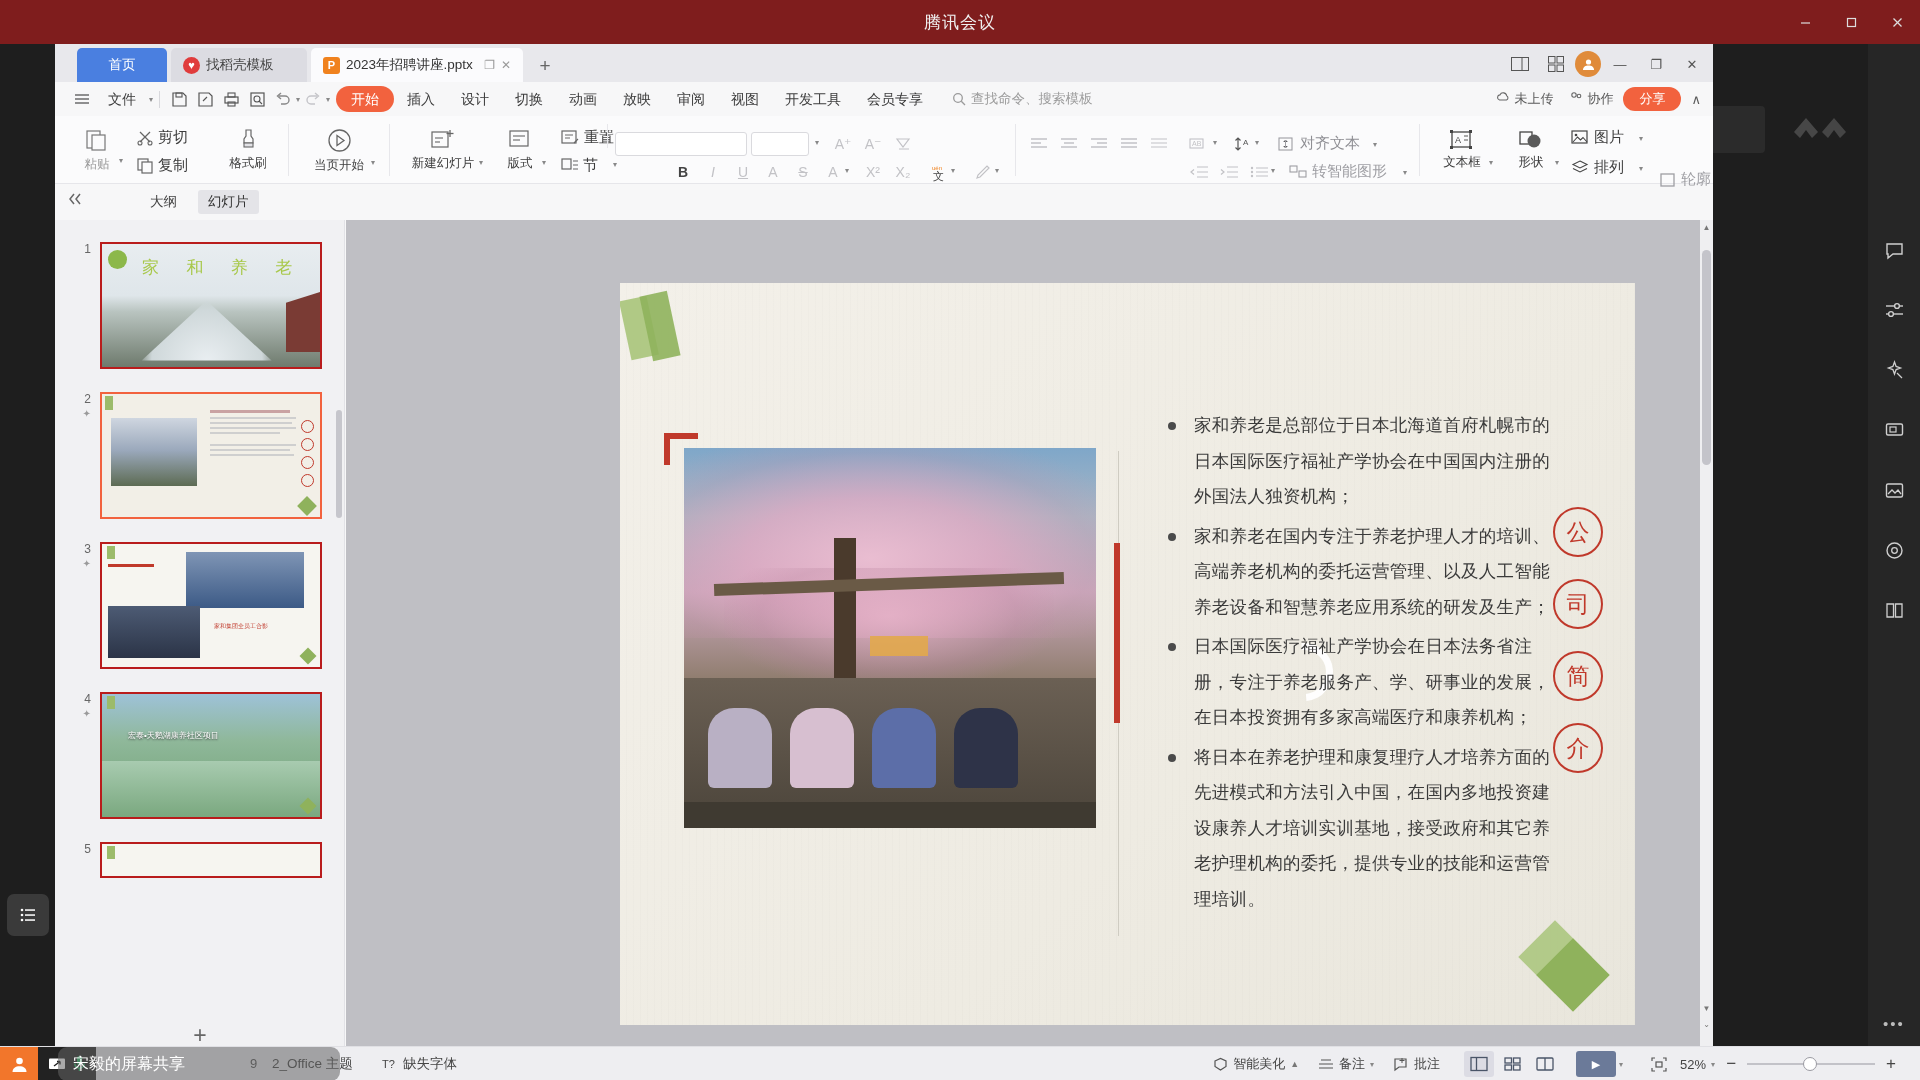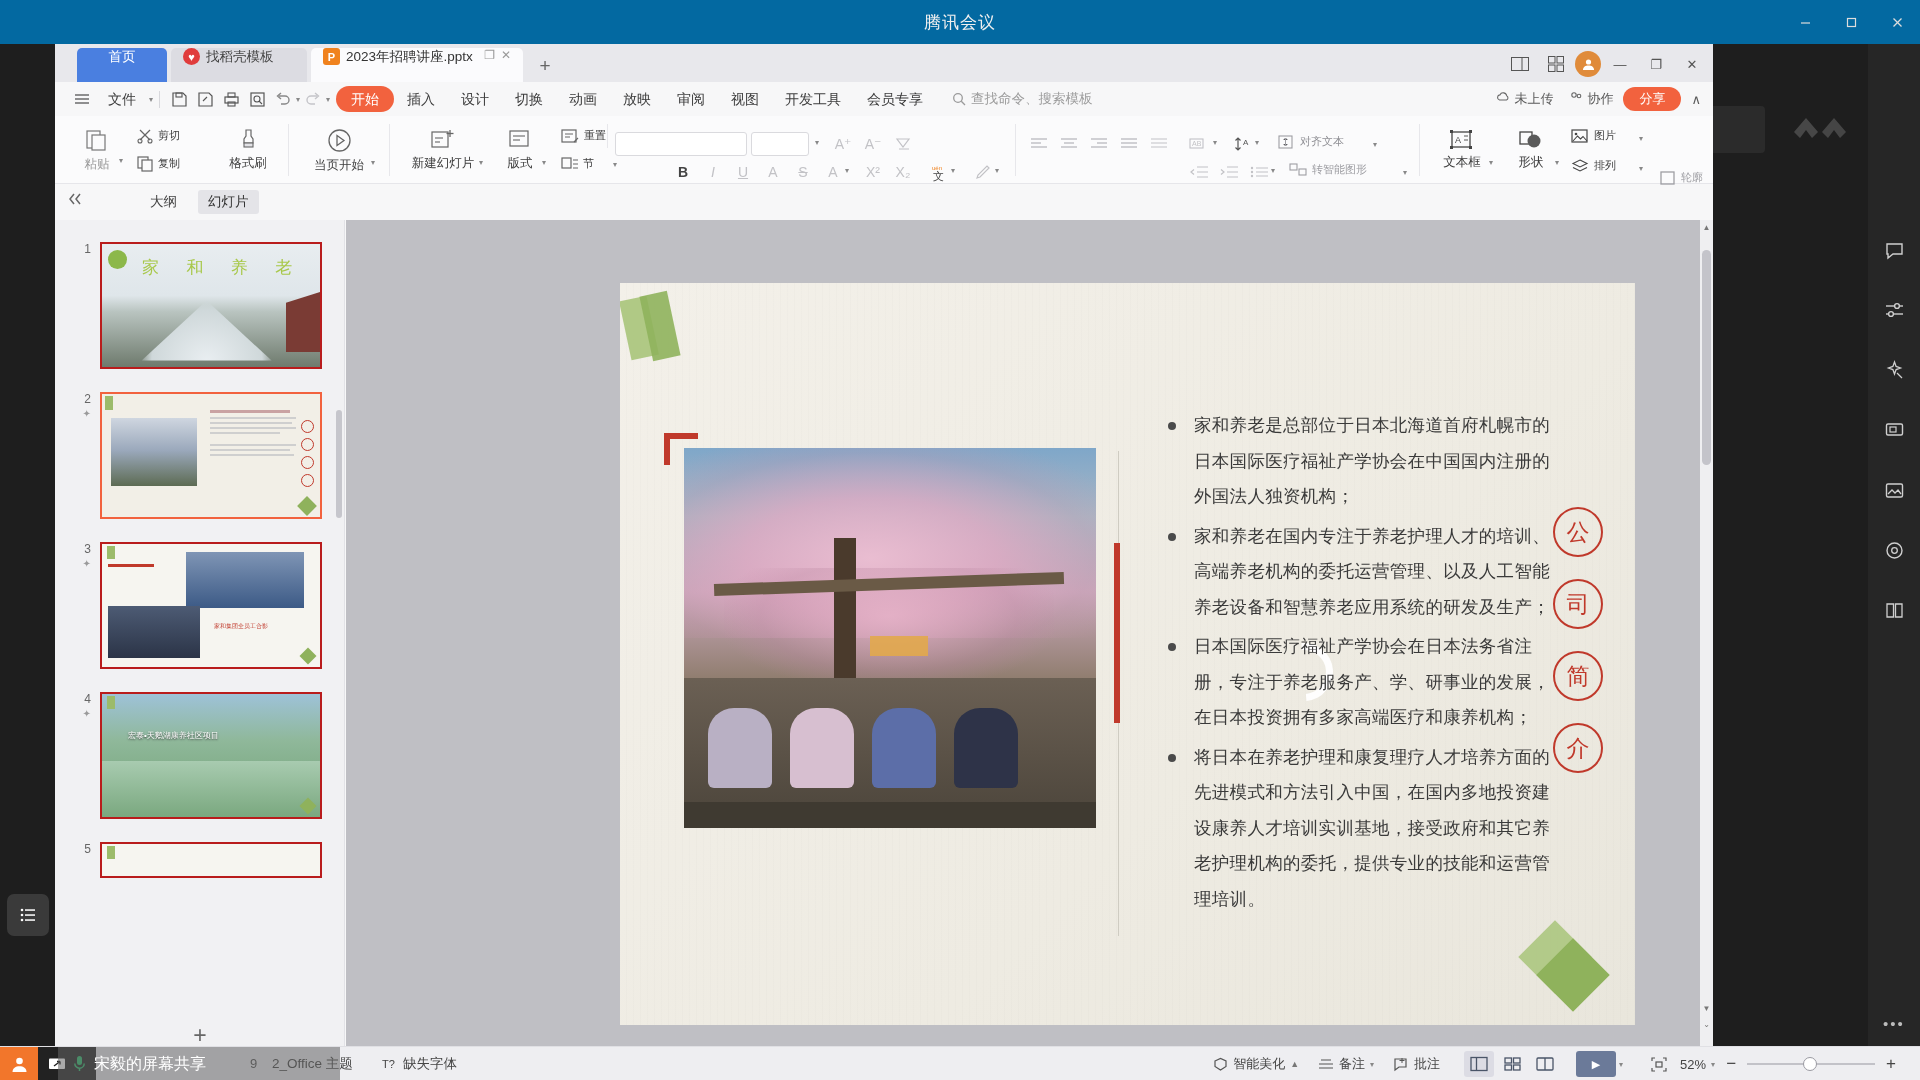--- a/index.html
+++ b/index.html
@@ -2,21 +2,21 @@
 <html><head>
 <meta charset="utf-8">
 <style>
   * { box-sizing: border-box; margin:0; padding:0; }
   html,body { width:1920px; height:1080px; overflow:hidden; background:#000; }
   body { font-family:"Liberation Sans","DejaVu Sans",sans-serif; font-size:13px; color:#333; }
 
   
   #tm-window { position:absolute; inset:0; background:#1e1e1e; }
   #tm-titlebar { position:absolute; top:0; left:0; width:1920px; height:44px;
-    background:#0369a1; color:#e8e8e8; display:flex; align-items:center; justify-content:center; }
+    background:#7f1d1d; color:#e8e8e8; display:flex; align-items:center; justify-content:center; }
   #tm-title { font-size:17px; letter-spacing:1px; color:#f0f0f0; }
   #tm-winbtns { position:absolute; right:0; top:0; height:44px; display:flex; align-items:center; }
   .tm-wb { width:46px; height:44px; display:flex; align-items:center; justify-content:center;
     color:#d8d8d8; font-size:15px; }
 
   
   #tm-leftrail { position:absolute; left:0; top:44px; width:55px; height:1002px; background:#1e1e1e; }
   #tm-list-btn { position:absolute; left:7px; top:850px; width:42px; height:42px; border-radius:7px;
     background:#3a3a3a; display:flex; align-items:center; justify-content:center; }
   
@@ -24,21 +24,21 @@
   .rail-ico { width:52px; height:40px; display:flex; align-items:center; justify-content:center;
     color:#cfcfcf; }
   #rail-more { position:absolute; bottom:14px; left:0; width:52px; text-align:center; color:#bbb;
     letter-spacing:2px; font-size:15px; }
 
   
   #wps { position:absolute; left:55px; top:44px; width:1658px; height:1002px; background:#f7f7f8; overflow:hidden; }
 
   
   #wps-tabstrip { position:absolute; left:0; top:0; width:1658px; height:38px; background:#e8e8ec; }
-  .wtab { position:absolute; top:4px; height:34px; display:flex; align-items:flex-start; gap:6px;
+  .wtab { position:absolute; top:4px; height:34px; display:flex; align-items:center; gap:6px;
     padding:0 12px; font-size:13.5px; border-radius:5px 5px 0 0; }
   #wtab-home { left:22px; width:90px; background:#4a7fe0; color:#fff; justify-content:center; }
   #wtab-tpl  { left:116px; width:136px; background:#dcdce2; color:#444; }
   #wtab-doc  { left:256px; width:212px; background:#fbfbfd; color:#333; }
   .tab-ico { width:17px; height:17px; border-radius:3px; display:flex; align-items:center;
     justify-content:center; font-size:11px; color:#fff; font-weight:bold; flex:0 0 auto;}
   #tpl-ico { background:#e03c3c; border-radius:50%; }
   #doc-ico { background:#f0821e; }
   #doc-label { flex:1; overflow:hidden; white-space:nowrap; }
   .doc-mini { color:#9a9a9a; font-size:12px; }
@@ -60,21 +60,21 @@
   #wps-search { display:flex; align-items:center; gap:5px; color:#9b9b9b; font-size:13.5px; margin-left:16px; }
   #wps-menubar-right { position:absolute; right:6px; top:0; height:34px; display:flex; align-items:center; gap:4px; }
   .mb-r { display:flex; gap:4px; color:#5a5a5a; font-size:13px; padding:0 6px; }
   #btn-share { background:#f2623e; color:#fff; border-radius:14px; padding:3px 16px; font-size:13px; }
 
   
   #wps-ribbon { position:absolute; left:0; top:72px; width:1658px; height:68px; background:#fbfbfc;
     border-bottom:1px solid #e6e6ea; }
   .rb-item { position:absolute; display:flex; flex-direction:column; align-items:center; justify-content:center;
     color:#3d3d3d; font-size:12.5px; }
-  .rb-inline { position:absolute; display:flex; align-items:flex-start; gap:4px; color:#3d3d3d; font-size:11px; }
+  .rb-inline { position:absolute; display:flex; align-items:center; gap:4px; color:#3d3d3d; font-size:15px; }
   .rb-sep { position:absolute; top:8px; width:1px; height:52px; background:#e7e7eb; }
   .caret { font-size:8px; color:#888; }
   .fmt-btn { position:absolute; width:24px; height:24px; display:flex; align-items:center;
     justify-content:center; color:#444; font-size:14px; }
   .fmt-dis { color:#c2c2c6; }
   #font-box { position:absolute; left:560px; top:16px; width:132px; height:24px; background:#fff;
     border:1px solid #dadade; border-radius:3px; }
   #size-box { position:absolute; left:696px; top:16px; width:58px; height:24px; background:#fff;
     border:1px solid #dadade; border-radius:3px; }
 
@@ -147,21 +147,21 @@
     justify-content:center; font-size:8px; color:#777; background:#efeff1; }
 
   
   #statusbar { position:absolute; left:0; top:1046px; width:1920px; height:34px; background:#eeeef1;
     border-top:1px solid #e0e0e4; }
   #sb-left { position:absolute; left:0; top:0; height:34px; display:flex; align-items:center; }
   #sb-orange { width:38px; height:34px; background:#f2762b; display:flex; align-items:center; justify-content:center; }
   #sb-black { width:58px; height:34px; background:#222; display:flex; align-items:center;
     justify-content:center; gap:7px; }
   #sb-overlay { position:absolute; left:58px; top:0; width:282px; height:34px; background:rgba(100,100,100,.55);
-    display:flex; align-items:center; padding-left:36px; color:#fff; font-size:16px; }
+    display:flex; align-items:center; padding-left:15px; color:#fff; font-size:16px;border-radius:9px; }
   #sb-pagenum { position:absolute; left:250px; top:9px; color:#555; font-size:13px; }
   #sb-theme { position:absolute; left:272px; top:8px; color:#444; font-size:13.5px; }
   #sb-font { position:absolute; left:382px; top:8px; color:#444; font-size:13.5px;
     display:flex; align-items:center; gap:5px; }
   #sb-right { position:absolute; right:16px; top:0; height:34px; display:flex; align-items:center; gap:3px; }
   .sb-item { display:flex; align-items:center; gap:5px; color:#444; font-size:13px; padding:0 8px; height:26px; }
   .sb-view { width:30px; height:26px; display:flex; align-items:center; justify-content:center; color:#4a5568; }
   .sb-view.on { background:#dcdce4; border-radius:3px; }
   #sb-play { width:40px; height:26px; background:#6b7a99; border-radius:3px; display:flex;
     align-items:center; justify-content:center; color:#fff; font-size:11px; }

